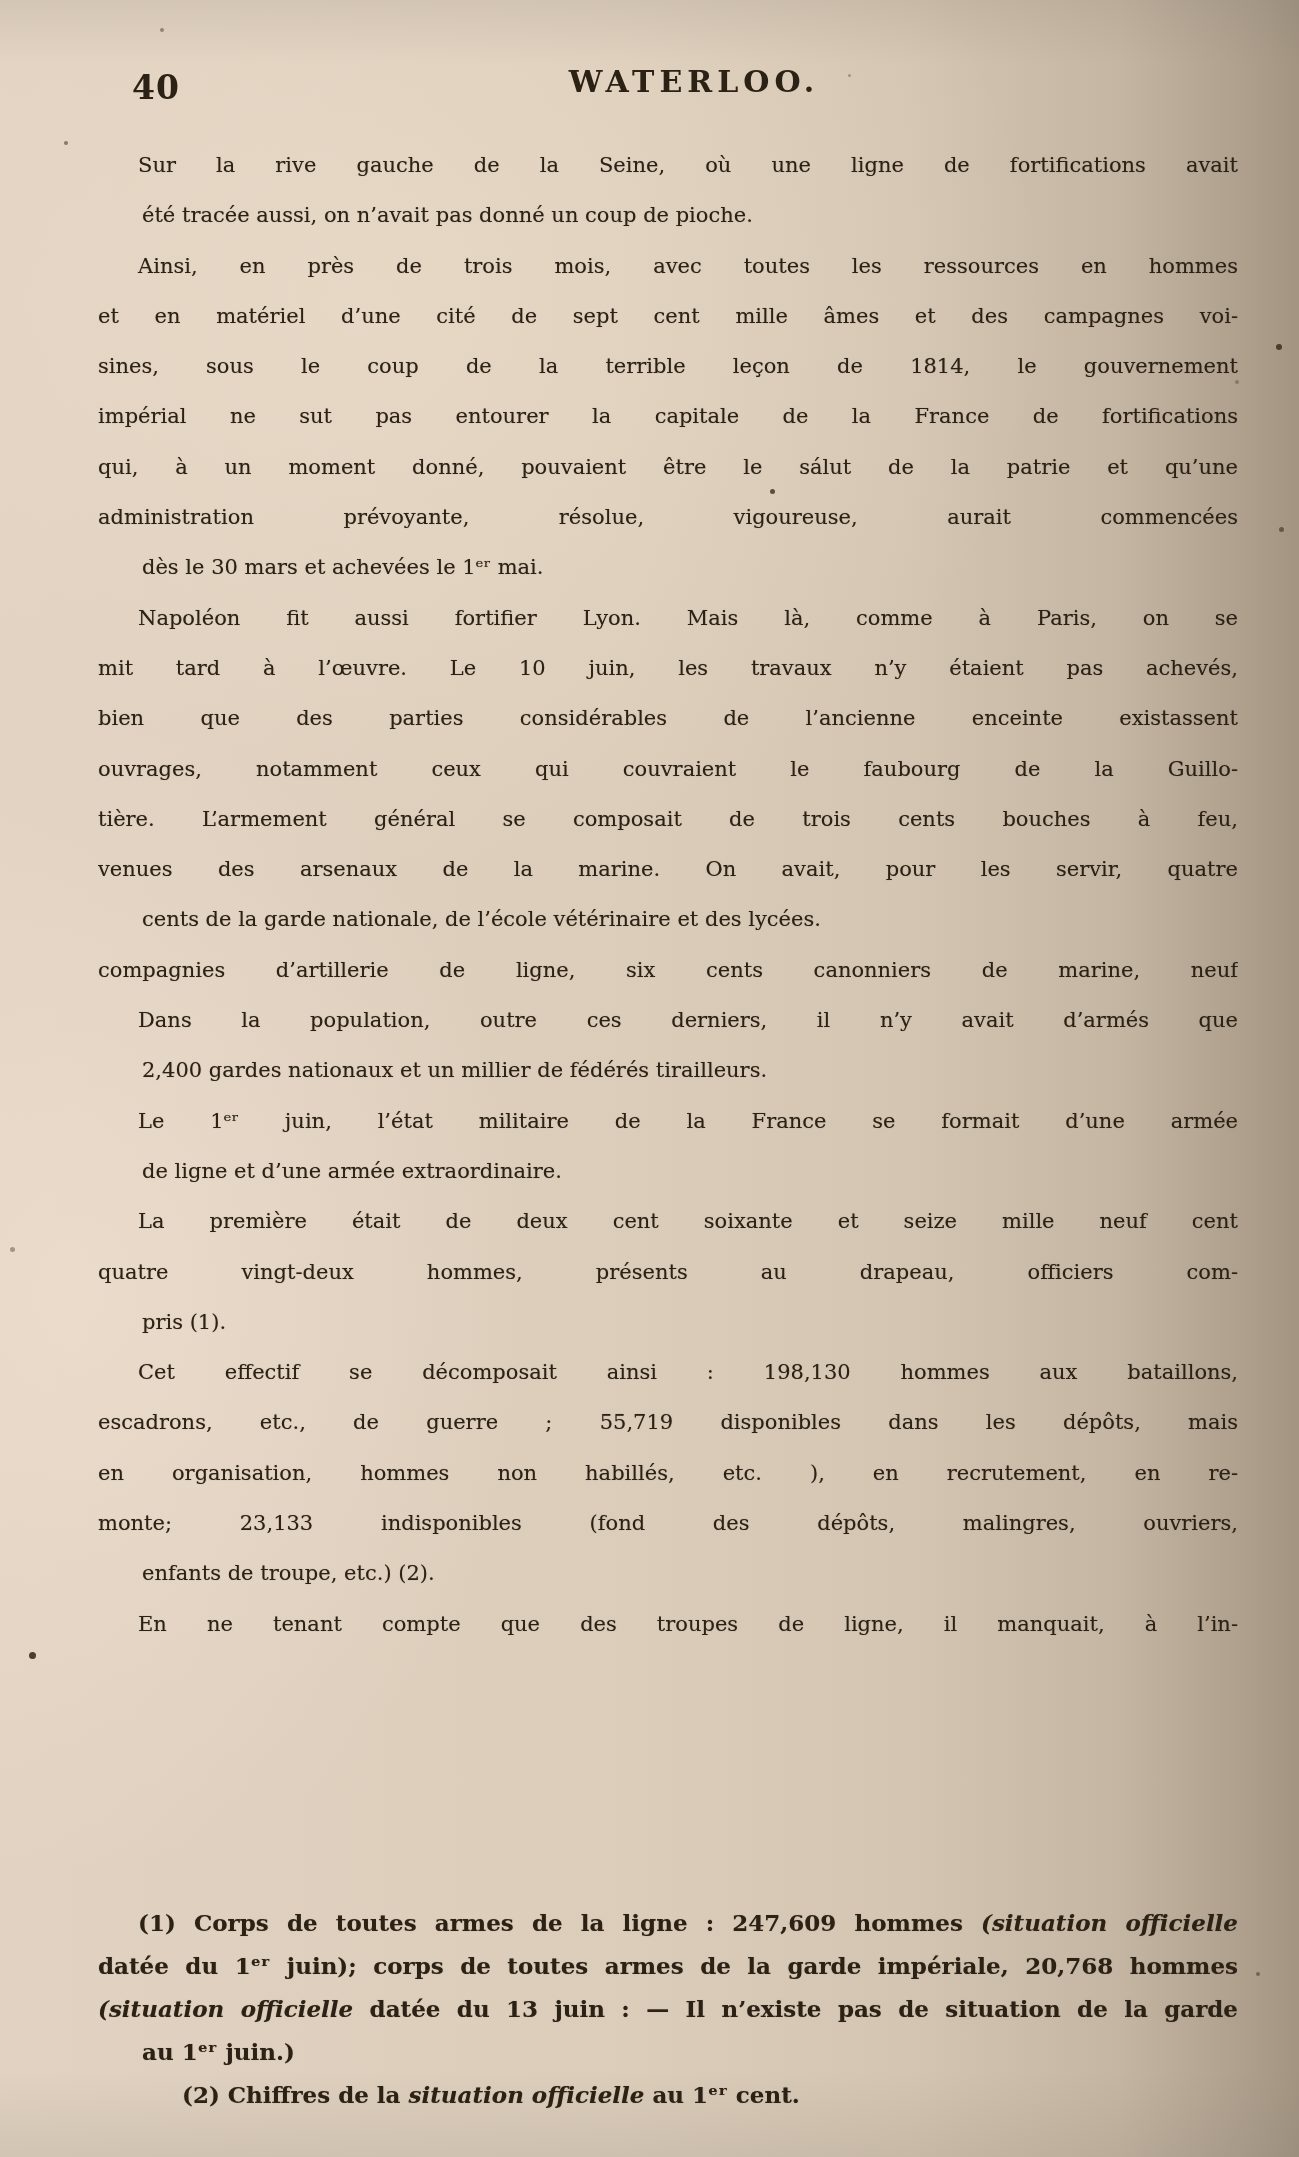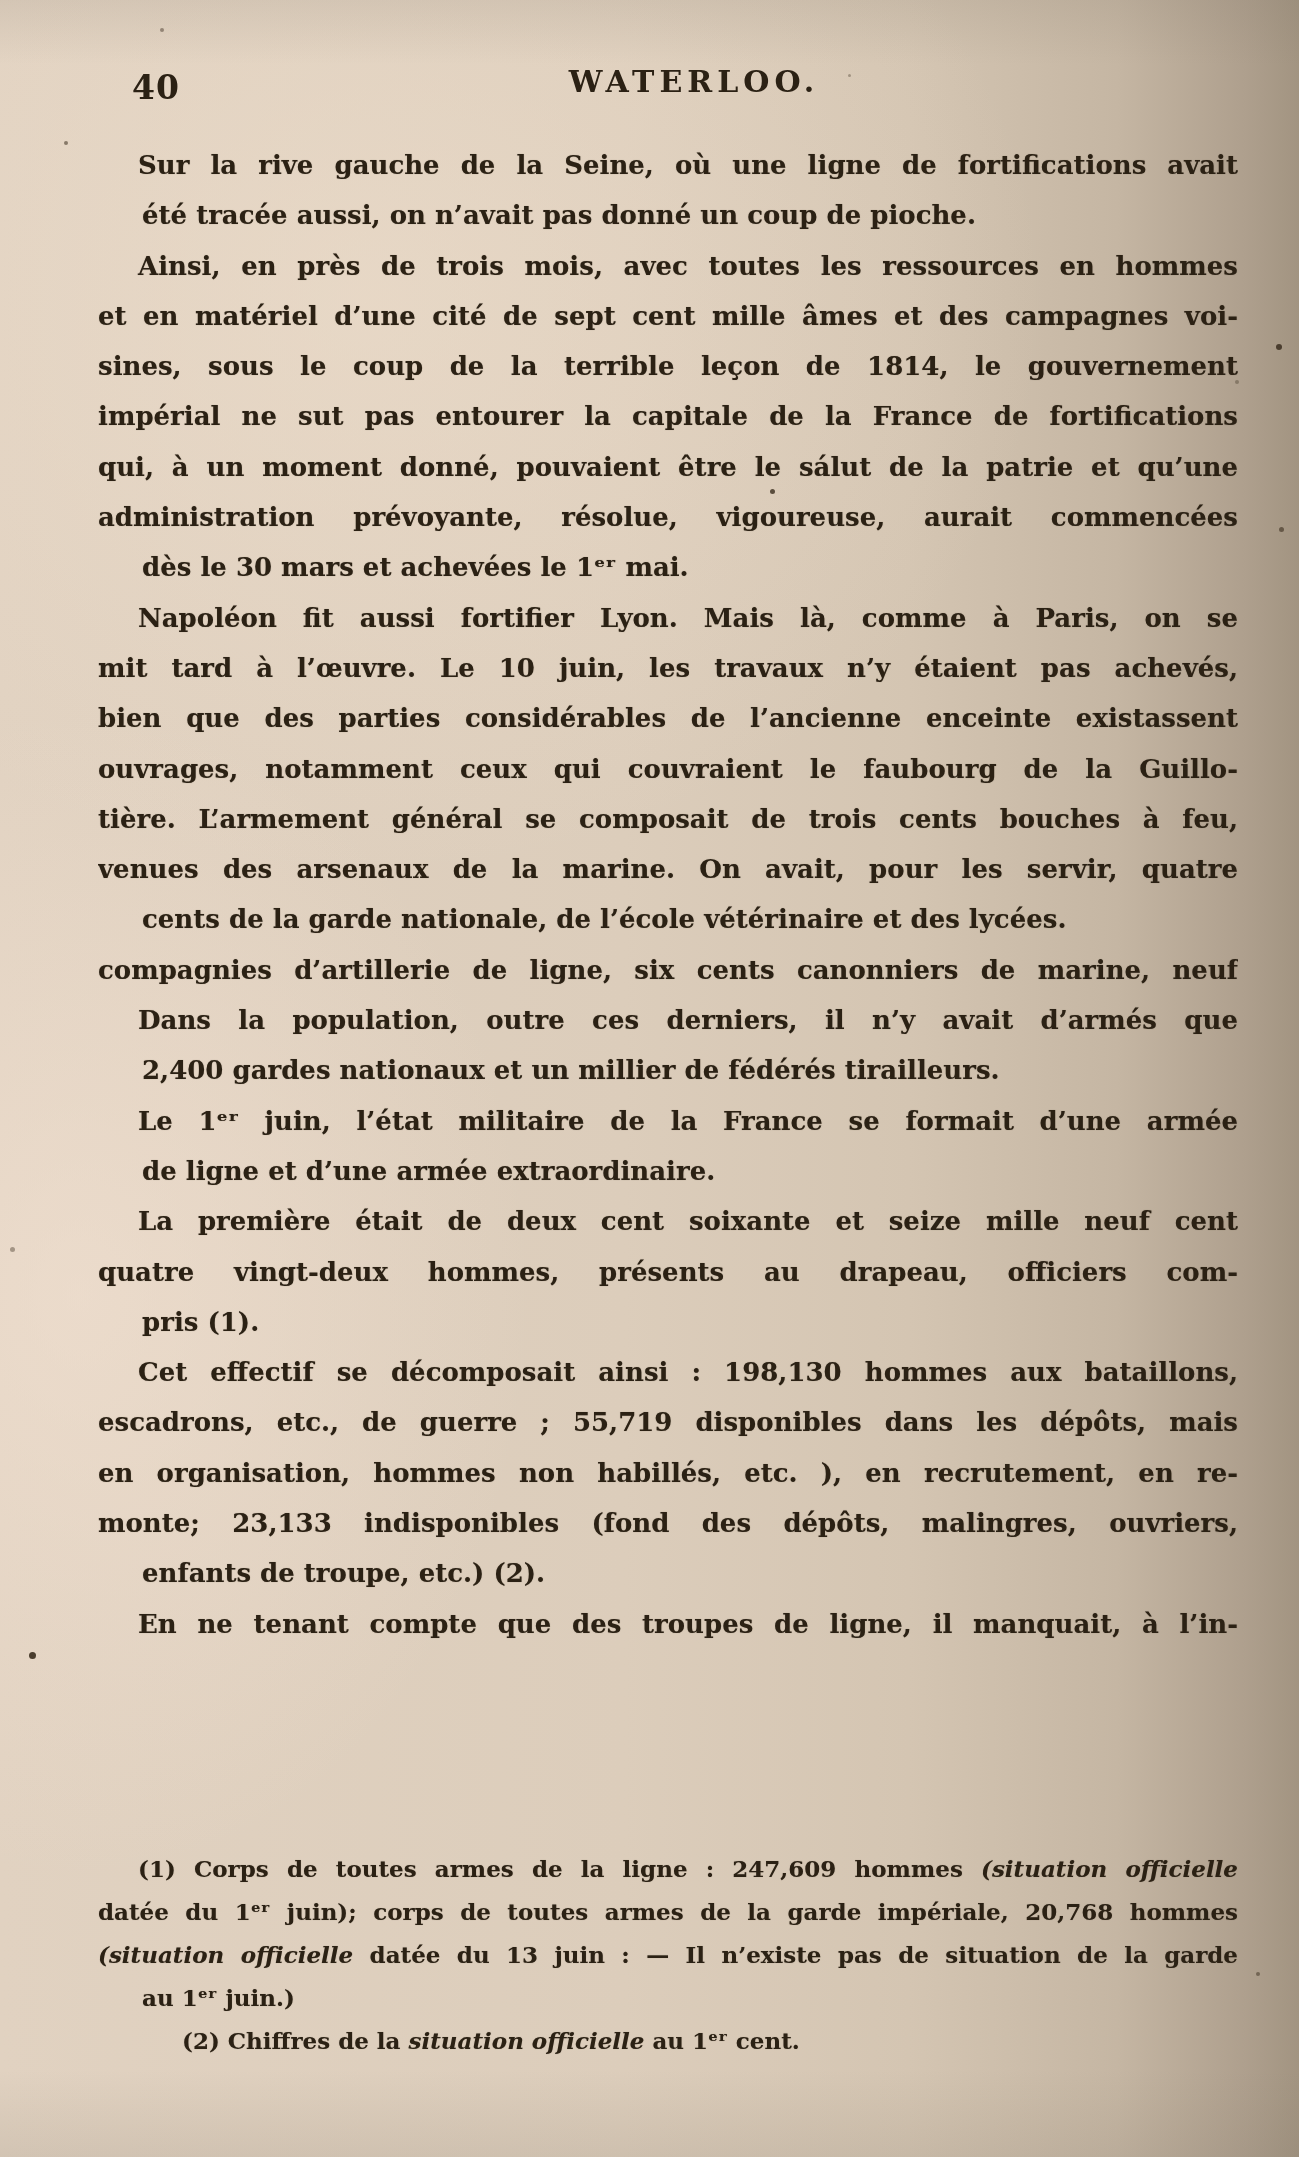--- a/index.html
+++ b/index.html
@@ -16,26 +16,26 @@
   .pageno {
     position:absolute; left:132px; top:68px;
     font-size:33px; font-weight:700; letter-spacing:1px;
   }
   .running-title {
     position:absolute; left:694px; top:64px; transform:translateX(-50%);
     font-size:30px; font-weight:700; letter-spacing:5px; white-space:nowrap;
   }
   .body-block {
     position:absolute; left:98px; top:140px; width:1140px;
-    font-size:26px; font-weight:700; line-height:50.3px;
+    font-size:21px; font-weight:400; line-height:50.3px;
     text-shadow:0 0 1px rgba(43,33,20,.35);
   }
   .body-block .line { height:50.3px; overflow:hidden; text-align:justify; text-align-last:justify; }
   .footnote-block {
-    position:absolute; left:98px; top:1847px; width:1140px;
+    position:absolute; left:98px; top:1901px; width:1140px;
     font-size:23px; font-weight:700; line-height:43px;
     text-shadow:0 0 1px rgba(43,33,20,.3);
   }
   .footnote-block .line { height:43px; overflow:hidden; text-align:justify; text-align-last:justify; }
   .line.indent { text-indent:40px; }
   .line.end { text-align-last:left;margin-left:44px; }
   .line .it { font-style:italic; }
   .speck { position:absolute; background:#3a2d1e; border-radius:50%; }
 </style>
 </head>

